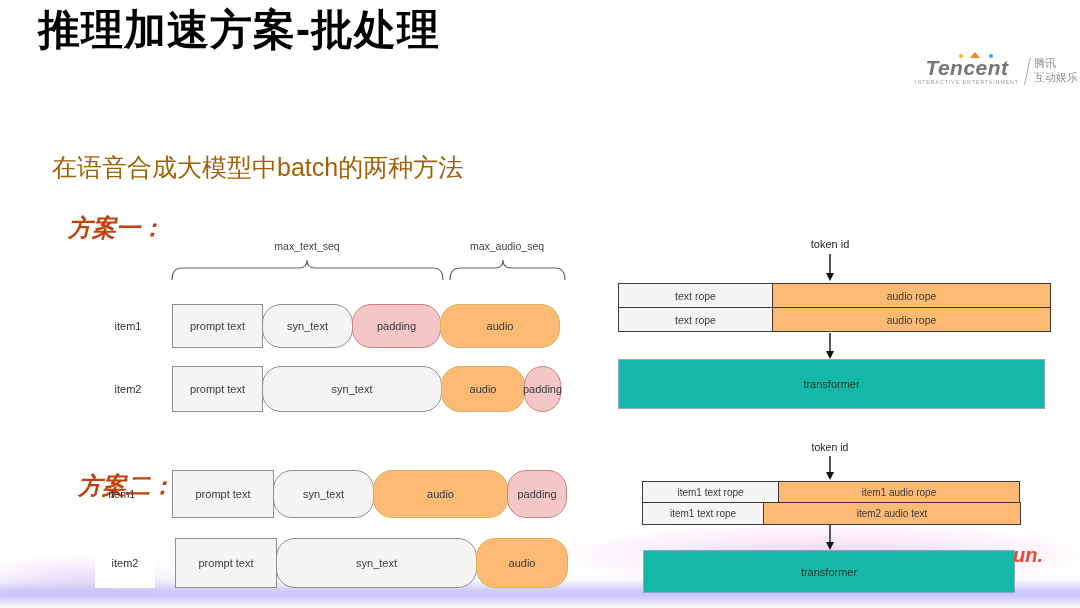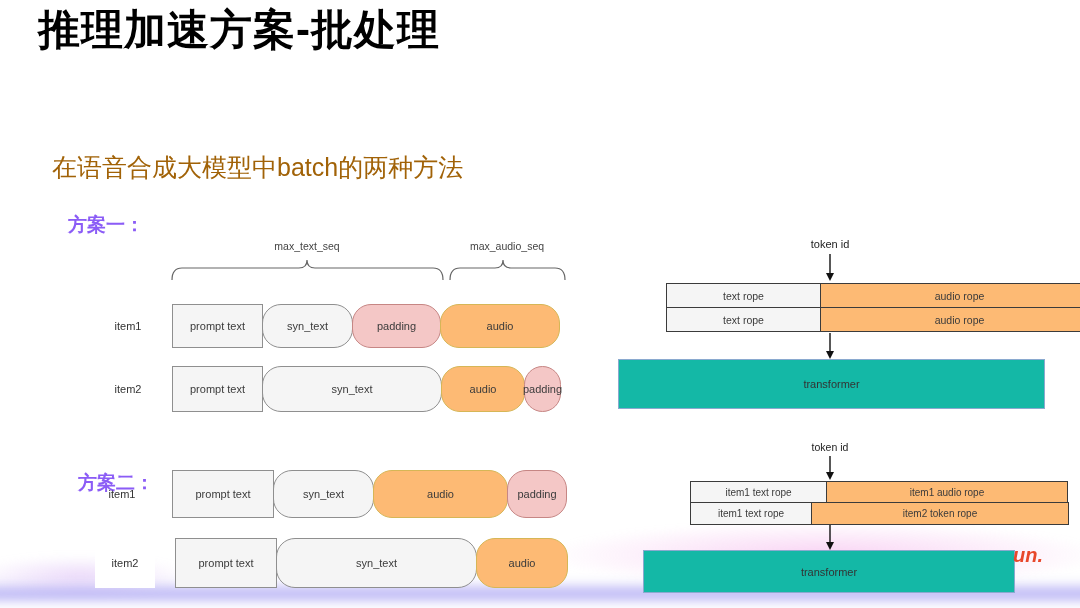--- a/index.html
+++ b/index.html
@@ -28,54 +28,70 @@
   .logo-dots { position:absolute; top:-4px; left:44px; width:40px; height:8px; }
   .dot { position:absolute; border-radius:50%; }
   .dot.yellow { width:4px; height:4px; background:#f5b81c; left:0; top:2px; }
   .dot.blue { width:4px; height:4px; background:#3aa0e8; left:30px; top:2px; }
   .tri-orange { position:absolute; left:11px; top:0; width:0; height:0;
     border-left:5px solid transparent; border-right:5px solid transparent; border-bottom:6px solid #f08c1c; }
   .logo-divider { width:1px; height:28px; background:#aaaaaa; margin:0 6px 0 8px; transform:rotate(12deg); }
   .logo-cn { font-size:11px; color:#8c8c8c; line-height:1.25; white-space:nowrap; }
 
   
-  .scheme-label { position:absolute; font-size:19px; font-weight:600; color:#8b5cf6; }
+  .scheme-label { position:absolute; font-size:24px; font-weight:600; color:#c2410c;font-style:italic; }
 
   
   .brace-label { position:absolute; font-size:10.5px; color:#444; text-align:center; }
   .brace-svg { position:absolute; left:160px; top:256px; }
 
   
   .bar-row { position:absolute; display:flex; }
   .row-label { position:absolute; display:flex; align-items:center; justify-content:center; font-size:11px; color:#333; width:60px; }
   .seg { border:1px solid; display:flex; align-items:center; justify-content:center; font-size:11px; color:#3b3b3b; }
   .seg + .seg { margin-left:-1px;border-radius:19px; }
   .gray   { background:#f5f5f5; border-color:#8f8f8f; }
   .yellow { background:#fdba74; border-color:#d6b656; }
   .pink   { background:#f4c7c6; border-color:#c68684; }
 
   
-  .abs-seg { position:absolute; border:1px solid; display:flex; align-items:center; justify-content:center; font-size:10.5px; color:#3b3b3b;margin-left:48px; }
+  .abs-seg { position:absolute; border:1px solid; display:flex; align-items:center; justify-content:center; font-size:10.5px; color:#3b3b3b; }
   .token-label { position:absolute; width:120px; text-align:center; font-size:11px; color:#222; }
   .arrow { position:absolute; width:14px; }
   .transformer { position:absolute; background:#14b8a6; border:1px solid #8aa9cf; display:flex; align-items:center; justify-content:center; font-size:11px; color:#333; }
 
   .watermark { position:absolute; left:1013px; top:544px; font-size:20px; font-weight:bold; font-style:italic; color:#e8482c; }
 </style>
 </head>
 <body>
 
 <div id="slide">
 
   <div class="pink-glow"></div>
   <div class="pink-glow-left"></div>
   <div class="bottom-band"></div>
 
   <div class="title">推理加速方案-批处理</div>
 
+  <div class="logo">
+    <div class="logo-left">
+      <div class="logo-dots">
+        <span class="dot yellow"></span>
+        <span class="tri-orange"></span>
+        <span class="dot blue"></span>
+      </div>
+      <div class="logo-brand">Tencent</div>
+      <div class="logo-tagline">INTERACTIVE ENTERTAINMENT</div>
+    </div>
+    <div class="logo-divider"></div>
+    <div class="logo-cn">
+      <div>腾讯</div>
+      <div>互动娱乐</div>
+    </div>
+  </div>
 
   <div class="subtitle">在语音合成大模型中batch的两种方法</div>
 
   <div class="scheme-label" style="left:68px; top:212px;">方案一：</div>
 
   <div class="brace-label" style="left:212px; top:240px; width:190px;">max_text_seq</div>
   <div class="brace-label" style="left:412px; top:240px; width:190px;">max_audio_seq</div>
 
   <svg class="brace-svg" width="420" height="28" viewBox="0 0 420 28">
     <path d="M12,24 Q12,12 22,12 L139,12 Q147,12 147,4 Q147,12 155,12 L273,12 Q283,12 283,24" fill="none" stroke="#666" stroke-width="1.2"></path>
@@ -131,21 +147,21 @@
   </div>
 
   <div class="token-label" style="left:770px; top:441px; font-size:10.5px;">token id</div>
   <svg class="arrow" style="left:823px; top:456px;" width="14" height="24">
     <line x1="7" y1="0" x2="7" y2="17" stroke="#111" stroke-width="1.4"></line>
     <polygon points="3,16 11,16 7,24" fill="#111"></polygon>
   </svg>
   <div class="abs-seg gray" style="left:642px; top:481px; width:137px; height:22px; font-size:10px;">item1 text rope</div>
   <div class="abs-seg yellow" style="left:778px; top:481px; width:242px; height:22px; font-size:10px;">item1 audio rope</div>
   <div class="abs-seg gray" style="left:642px; top:502px; width:122px; height:23px; font-size:10px;">item1 text rope</div>
-  <div class="abs-seg yellow" style="left:763px; top:502px; width:258px; height:23px; font-size:10px;">item2 token rope</div>
+  <div class="abs-seg yellow" style="left:763px; top:502px; width:258px; height:23px; font-size:10px;">item2 audio text</div>
   <svg class="arrow" style="left:823px; top:525px;" width="14" height="25">
     <line x1="7" y1="0" x2="7" y2="18" stroke="#111" stroke-width="1.4"></line>
     <polygon points="3,17 11,17 7,25" fill="#111"></polygon>
   </svg>
   <div class="transformer" style="left:643px; top:550px; width:372px; height:43px;">transformer</div>
 
   <div class="watermark">un.</div>
 
 </div>
 

